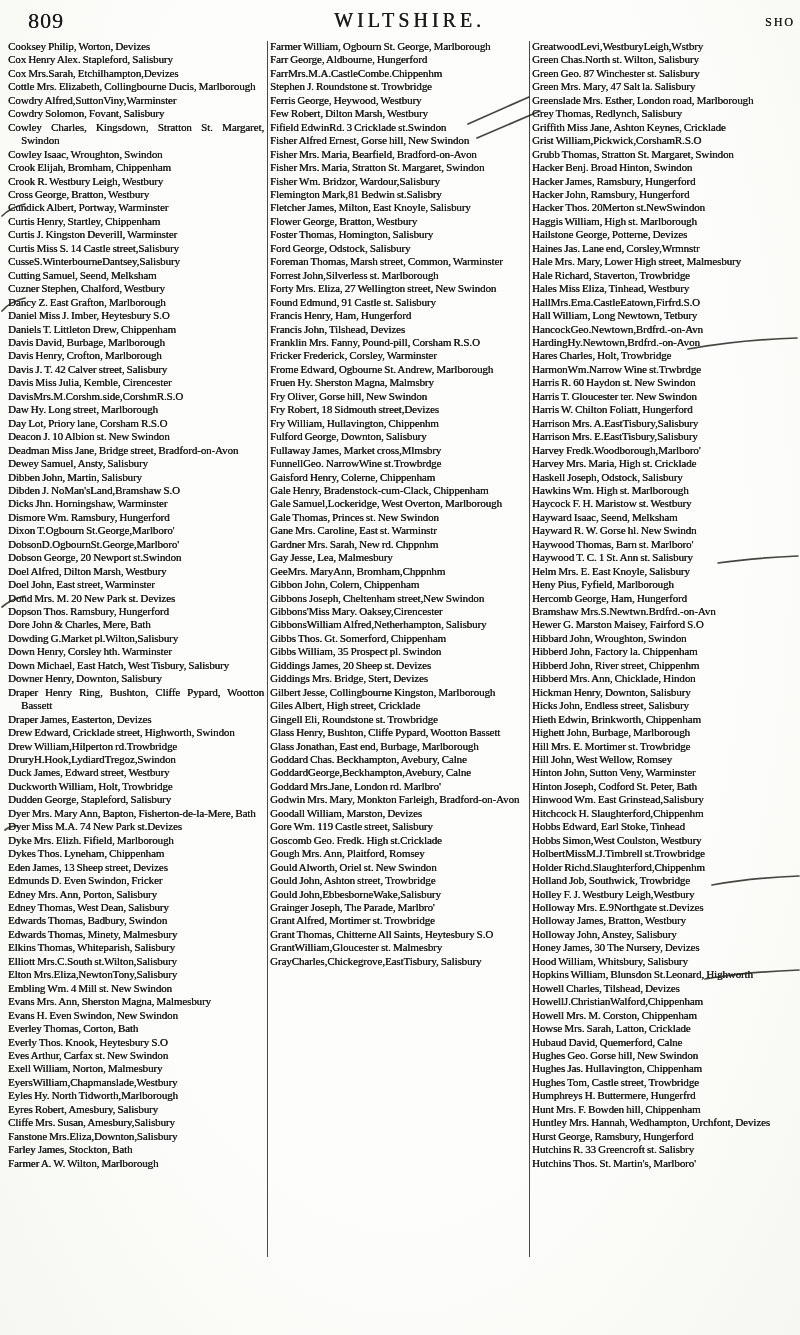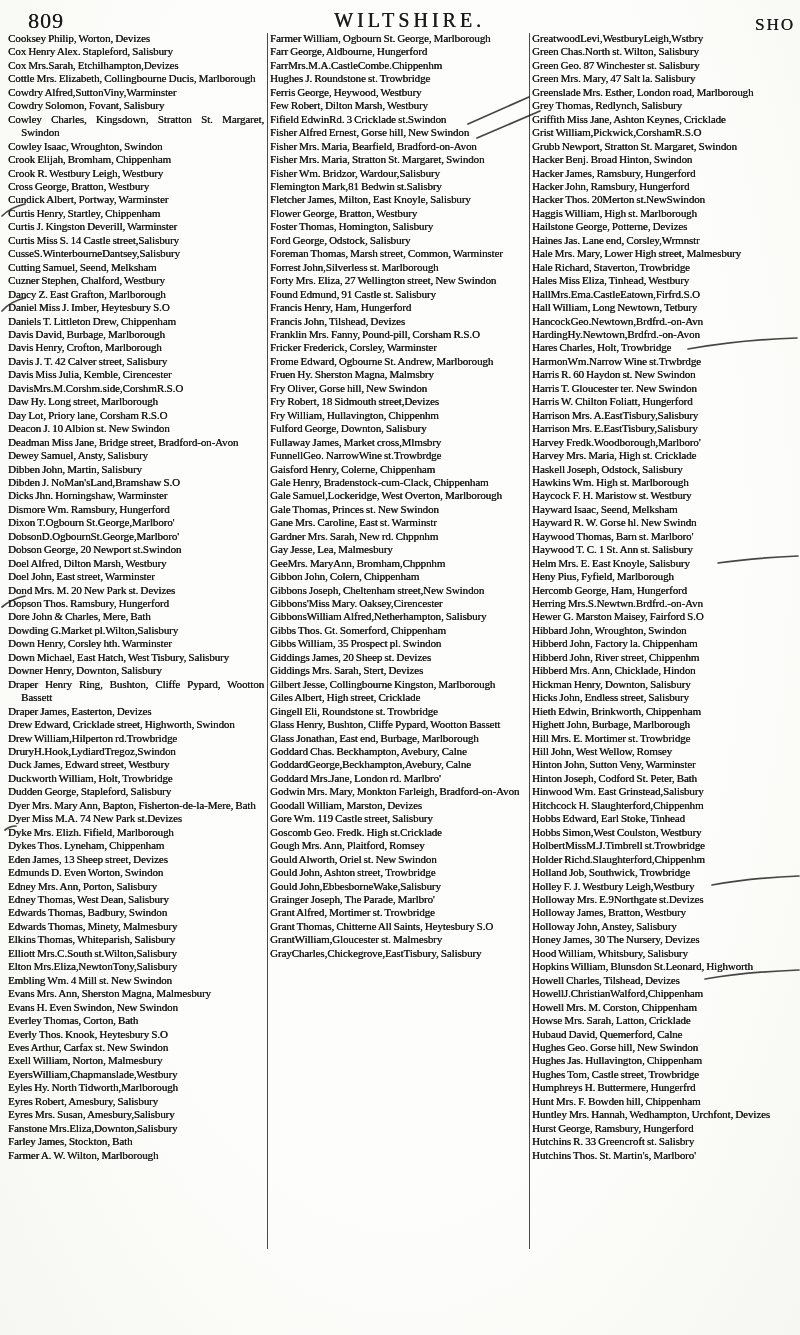--- a/index.html
+++ b/index.html
@@ -22,25 +22,25 @@
     font-size:22px;letter-spacing:1px;
     text-shadow:0.3px 0 0 currentColor;
   }
   .title{
     position:absolute;left:0;right:0;top:3px;text-align:center;
     font-size:20px;font-weight:400;letter-spacing:4px;
     text-shadow:0.4px 0 0 currentColor;
   }
   .catch{
     position:absolute;right:24px;top:9px;
-    font-size:17px;letter-spacing:2px;
+    font-size:12px;letter-spacing:2px;
     text-shadow:0.3px 0 0 currentColor;
   }
   .cols{
-    position:absolute;top:32px;left:6px;width:788px;height:1280px;
+    position:absolute;top:40px;left:6px;width:788px;height:1280px;
     display:flex;
   }
   .col{
     width:256px;padding:0 3px 0 2px;overflow:hidden;
   }
   .rule{
     width:1px;background:#4a4a46;height:1216px;margin-top:1px;
   }
   .entry{
     margin:0;
@@ -124,49 +124,49 @@
         <p class="entry">Drew William,Hilperton rd.Trowbridge</p>
         <p class="entry">DruryH.Hook,LydiardTregoz,Swindon</p>
         <p class="entry">Duck James, Edward street, Westbury</p>
         <p class="entry">Duckworth William, Holt, Trowbridge</p>
         <p class="entry">Dudden George, Stapleford, Salisbury</p>
         <p class="entry">Dyer Mrs. Mary Ann, Bapton, Fisherton-de-la-Mere, Bath</p>
         <p class="entry">Dyer Miss M.A. 74 New Park st.Devizes</p>
         <p class="entry">Dyke Mrs. Elizh. Fifield, Marlborough</p>
         <p class="entry">Dykes Thos. Lyneham, Chippenham</p>
         <p class="entry">Eden James, 13 Sheep street, Devizes</p>
-        <p class="entry">Edmunds D. Even Worton, Swindon</p>
+        <p class="entry">Edmunds D. Even Swindon, Fricker</p>
         <p class="entry">Edney Mrs. Ann, Porton, Salisbury</p>
         <p class="entry">Edney Thomas, West Dean, Salisbury</p>
         <p class="entry">Edwards Thomas, Badbury, Swindon</p>
         <p class="entry">Edwards Thomas, Minety, Malmesbury</p>
         <p class="entry">Elkins Thomas, Whiteparish, Salisbury</p>
         <p class="entry">Elliott Mrs.C.South st.Wilton,Salisbury</p>
         <p class="entry">Elton Mrs.Eliza,NewtonTony,Salisbury</p>
         <p class="entry">Embling Wm. 4 Mill st. New Swindon</p>
         <p class="entry">Evans Mrs. Ann, Sherston Magna, Malmesbury</p>
         <p class="entry">Evans H. Even Swindon, New Swindon</p>
         <p class="entry">Everley Thomas, Corton, Bath</p>
         <p class="entry">Everly Thos. Knook, Heytesbury S.O</p>
         <p class="entry">Eves Arthur, Carfax st. New Swindon</p>
         <p class="entry">Exell William, Norton, Malmesbury</p>
         <p class="entry">EyersWilliam,Chapmanslade,Westbury</p>
         <p class="entry">Eyles Hy. North Tidworth,Marlborough</p>
         <p class="entry">Eyres Robert, Amesbury, Salisbury</p>
-        <p class="entry">Eyres Mrs. Susan, Amesbury,Salisbury</p>
+        <p class="entry">Cliffe Mrs. Susan, Amesbury,Salisbury</p>
         <p class="entry">Fanstone Mrs.Eliza,Downton,Salisbury</p>
         <p class="entry">Farley James, Stockton, Bath</p>
         <p class="entry">Farmer A. W. Wilton, Marlborough</p>
       </div>
     <div class="rule"></div>
     <div class="col" id="col-1">
         <p class="entry">Farmer William, Ogbourn St. George, Marlborough</p>
         <p class="entry">Farr George, Aldbourne, Hungerford</p>
         <p class="entry">FarrMrs.M.A.CastleCombe.Chippenhm</p>
-        <p class="entry">Hughes J. Roundstone st. Trowbridge</p>
+        <p class="entry">Stephen J. Roundstone st. Trowbridge</p>
         <p class="entry">Ferris George, Heywood, Westbury</p>
         <p class="entry">Few Robert, Dilton Marsh, Westbury</p>
         <p class="entry">Fifield EdwinRd. 3 Cricklade st.Swindon</p>
         <p class="entry">Fisher Alfred Ernest, Gorse hill, New Swindon</p>
         <p class="entry">Fisher Mrs. Maria, Bearfield, Bradford-on-Avon</p>
         <p class="entry">Fisher Mrs. Maria, Stratton St. Margaret, Swindon</p>
         <p class="entry">Fisher Wm. Bridzor, Wardour,Salisbury</p>
         <p class="entry">Flemington Mark,81 Bedwin st.Salisbry</p>
         <p class="entry">Fletcher James, Milton, East Knoyle, Salisbury</p>
         <p class="entry">Flower George, Bratton, Westbury</p>
@@ -196,21 +196,21 @@
         <p class="entry">Gardner Mrs. Sarah, New rd. Chppnhm</p>
         <p class="entry">Gay Jesse, Lea, Malmesbury</p>
         <p class="entry">GeeMrs. MaryAnn, Bromham,Chppnhm</p>
         <p class="entry">Gibbon John, Colern, Chippenham</p>
         <p class="entry">Gibbons Joseph, Cheltenham street,New Swindon</p>
         <p class="entry">Gibbons'Miss Mary. Oaksey,Cirencester</p>
         <p class="entry">GibbonsWilliam Alfred,Netherhampton, Salisbury</p>
         <p class="entry">Gibbs Thos. Gt. Somerford, Chippenham</p>
         <p class="entry">Gibbs William, 35 Prospect pl. Swindon</p>
         <p class="entry">Giddings James, 20 Sheep st. Devizes</p>
-        <p class="entry">Giddings Mrs. Sarah, Stert, Devizes</p>
+        <p class="entry">Giddings Mrs. Bridge, Stert, Devizes</p>
         <p class="entry">Gilbert Jesse, Collingbourne Kingston, Marlborough</p>
         <p class="entry">Giles Albert, High street, Cricklade</p>
         <p class="entry">Gingell Eli, Roundstone st. Trowbridge</p>
         <p class="entry">Glass Henry, Bushton, Cliffe Pypard, Wootton Bassett</p>
         <p class="entry">Glass Jonathan, East end, Burbage, Marlborough</p>
         <p class="entry">Goddard Chas. Beckhampton, Avebury, Calne</p>
         <p class="entry">GoddardGeorge,Beckhampton,Avebury, Calne</p>
         <p class="entry">Goddard Mrs.Jane, London rd. Marlbro'</p>
         <p class="entry">Godwin Mrs. Mary, Monkton Farleigh, Bradford-on-Avon</p>
         <p class="entry">Goodall William, Marston, Devizes</p>
@@ -229,21 +229,21 @@
     <div class="rule"></div>
     <div class="col" id="col-2">
         <p class="entry">GreatwoodLevi,WestburyLeigh,Wstbry</p>
         <p class="entry">Green Chas.North st. Wilton, Salisbury</p>
         <p class="entry">Green Geo. 87 Winchester st. Salisbury</p>
         <p class="entry">Green Mrs. Mary, 47 Salt la. Salisbury</p>
         <p class="entry">Greenslade Mrs. Esther, London road, Marlborough</p>
         <p class="entry">Grey Thomas, Redlynch, Salisbury</p>
         <p class="entry">Griffith Miss Jane, Ashton Keynes, Cricklade</p>
         <p class="entry">Grist William,Pickwick,CorshamR.S.O</p>
-        <p class="entry">Grubb Newport, Stratton St. Margaret, Swindon</p>
+        <p class="entry">Grubb Thomas, Stratton St. Margaret, Swindon</p>
         <p class="entry">Hacker Benj. Broad Hinton, Swindon</p>
         <p class="entry">Hacker James, Ramsbury, Hungerford</p>
         <p class="entry">Hacker John, Ramsbury, Hungerford</p>
         <p class="entry">Hacker Thos. 20Merton st.NewSwindon</p>
         <p class="entry">Haggis William, High st. Marlborough</p>
         <p class="entry">Hailstone George, Potterne, Devizes</p>
         <p class="entry">Haines Jas. Lane end, Corsley,Wrmnstr</p>
         <p class="entry">Hale Mrs. Mary, Lower High street, Malmesbury</p>
         <p class="entry">Hale Richard, Staverton, Trowbridge</p>
         <p class="entry">Hales Miss Eliza, Tinhead, Westbury</p>
@@ -263,21 +263,21 @@
         <p class="entry">Haskell Joseph, Odstock, Salisbury</p>
         <p class="entry">Hawkins Wm. High st. Marlborough</p>
         <p class="entry">Haycock F. H. Maristow st. Westbury</p>
         <p class="entry">Hayward Isaac, Seend, Melksham</p>
         <p class="entry">Hayward R. W. Gorse hl. New Swindn</p>
         <p class="entry">Haywood Thomas, Barn st. Marlboro'</p>
         <p class="entry">Haywood T. C. 1 St. Ann st. Salisbury</p>
         <p class="entry">Helm Mrs. E. East Knoyle, Salisbury</p>
         <p class="entry">Heny Pius, Fyfield, Marlborough</p>
         <p class="entry">Hercomb George, Ham, Hungerford</p>
-        <p class="entry">Herring Mrs.S.Newtwn.Brdfrd.-on-Avn</p>
+        <p class="entry">Bramshaw Mrs.S.Newtwn.Brdfrd.-on-Avn</p>
         <p class="entry">Hewer G. Marston Maisey, Fairford S.O</p>
         <p class="entry">Hibbard John, Wroughton, Swindon</p>
         <p class="entry">Hibberd John, Factory la. Chippenham</p>
         <p class="entry">Hibberd John, River street, Chippenhm</p>
         <p class="entry">Hibberd Mrs. Ann, Chicklade, Hindon</p>
         <p class="entry">Hickman Henry, Downton, Salisbury</p>
         <p class="entry">Hicks John, Endless street, Salisbury</p>
         <p class="entry">Hieth Edwin, Brinkworth, Chippenham</p>
         <p class="entry">Highett John, Burbage, Marlborough</p>
         <p class="entry">Hill Mrs. E. Mortimer st. Trowbridge</p>

